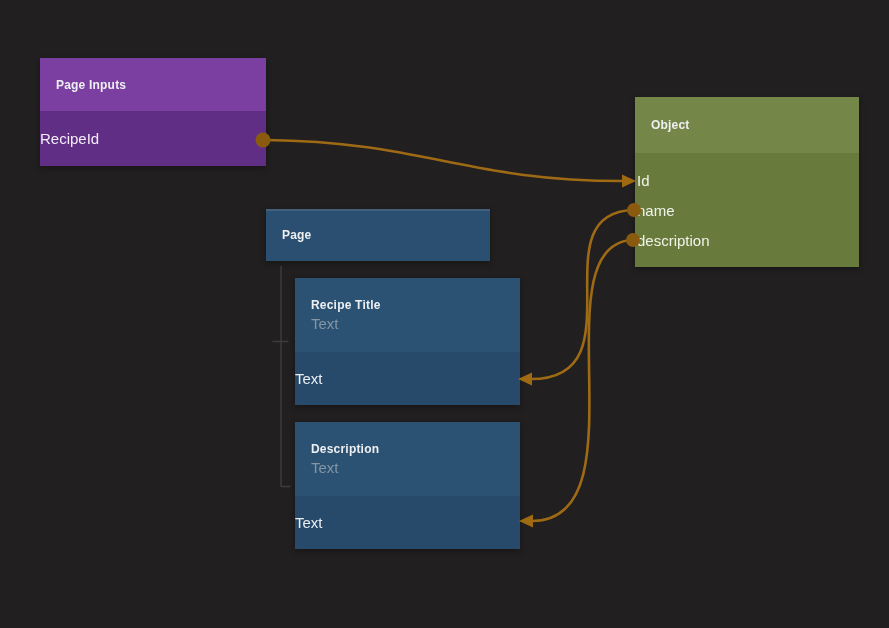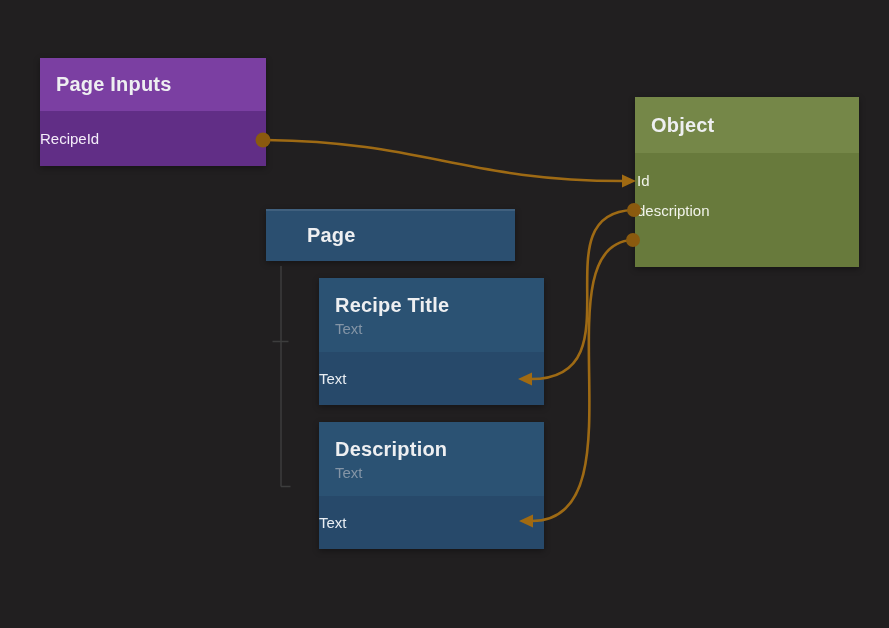--- a/index.html
+++ b/index.html
@@ -28,21 +28,21 @@
     z-index: 2;
   }
   .node .hdr {
     display: flex;
     flex-direction: column;
     justify-content: center;
     padding-left: 16px;
     box-sizing: border-box;
   }
   .node .title {
-    font-size: 20px;
+    font-size: 12px;
     font-weight: 700;
     color: #eeeff1;
     letter-spacing: 0.2px;
   }
   .node .subtitle {
     font-size: 15px;
     font-weight: 400;
     color: #8495a6;
     margin-top: 3px;
   }
@@ -52,24 +52,24 @@
     justify-content: flex-start;
     padding-right: 13px;
     box-sizing: border-box;
     font-size: 15px;
   }
   
   .node-page-inputs { left: 40px; top: 58px; width: 226px; height: 108px; background: #612e86; }
   .node-page-inputs .hdr { height: 53px; background: #7b3fa2; }
   .node-page-inputs .port-row-out { height: 55px; color: #f4edf9; }
   
-  .node-page { left: 266px; top: 209px; width: 224px; height: 52px; background: #2b4f70; padding-left: 25px; }
+  .node-page { left: 266px; top: 209px; width: 224px; height: 52px; background: #2b4f70; }
   .node-page .hdr { height: 52px; }
   
-  .node-blue { width: 225px; height: 127px; background: #27496a; margin-left: 24px; }
+  .node-blue { width: 225px; height: 127px; background: #27496a; }
   .node-blue .hdr { height: 74px; background: #2b5273; }
   .node-blue .port-row-out { height: 53px; color: #e9eef3; }
   .node-recipe-title { left: 295px; top: 278px; }
   .node-description  { left: 295px; top: 422px; }
   
   .node-object { left: 635px; top: 97px; width: 224px; height: 170px; background: #687a3c; }
   .node-object .hdr { height: 56px; background: #758748; }
   .node-object .fields { padding-top: 12px; }
   .node-object .field-row {
     height: 30px;
@@ -122,20 +122,23 @@
 
   <div class="node node-object">
     <div class="hdr">
       <span class="title">Object</span>
     </div>
     <div class="fields">
       <div class="field-row">
         <span>Id</span>
       </div>
       <div class="field-row">
+        <span>name</span>
+      </div>
+      <div class="field-row">
         <span>description</span>
       </div>
     </div>
   </div>
 
   <svg class="wires" viewBox="0 0 889 628" xmlns="http://www.w3.org/2000/svg">
 
     <g stroke="#3d3d3d" stroke-width="1.5" fill="none">
       <path d="M281 266 L281 486.5"></path>
       <path d="M272.5 341.5 L288.5 341.5"></path>

